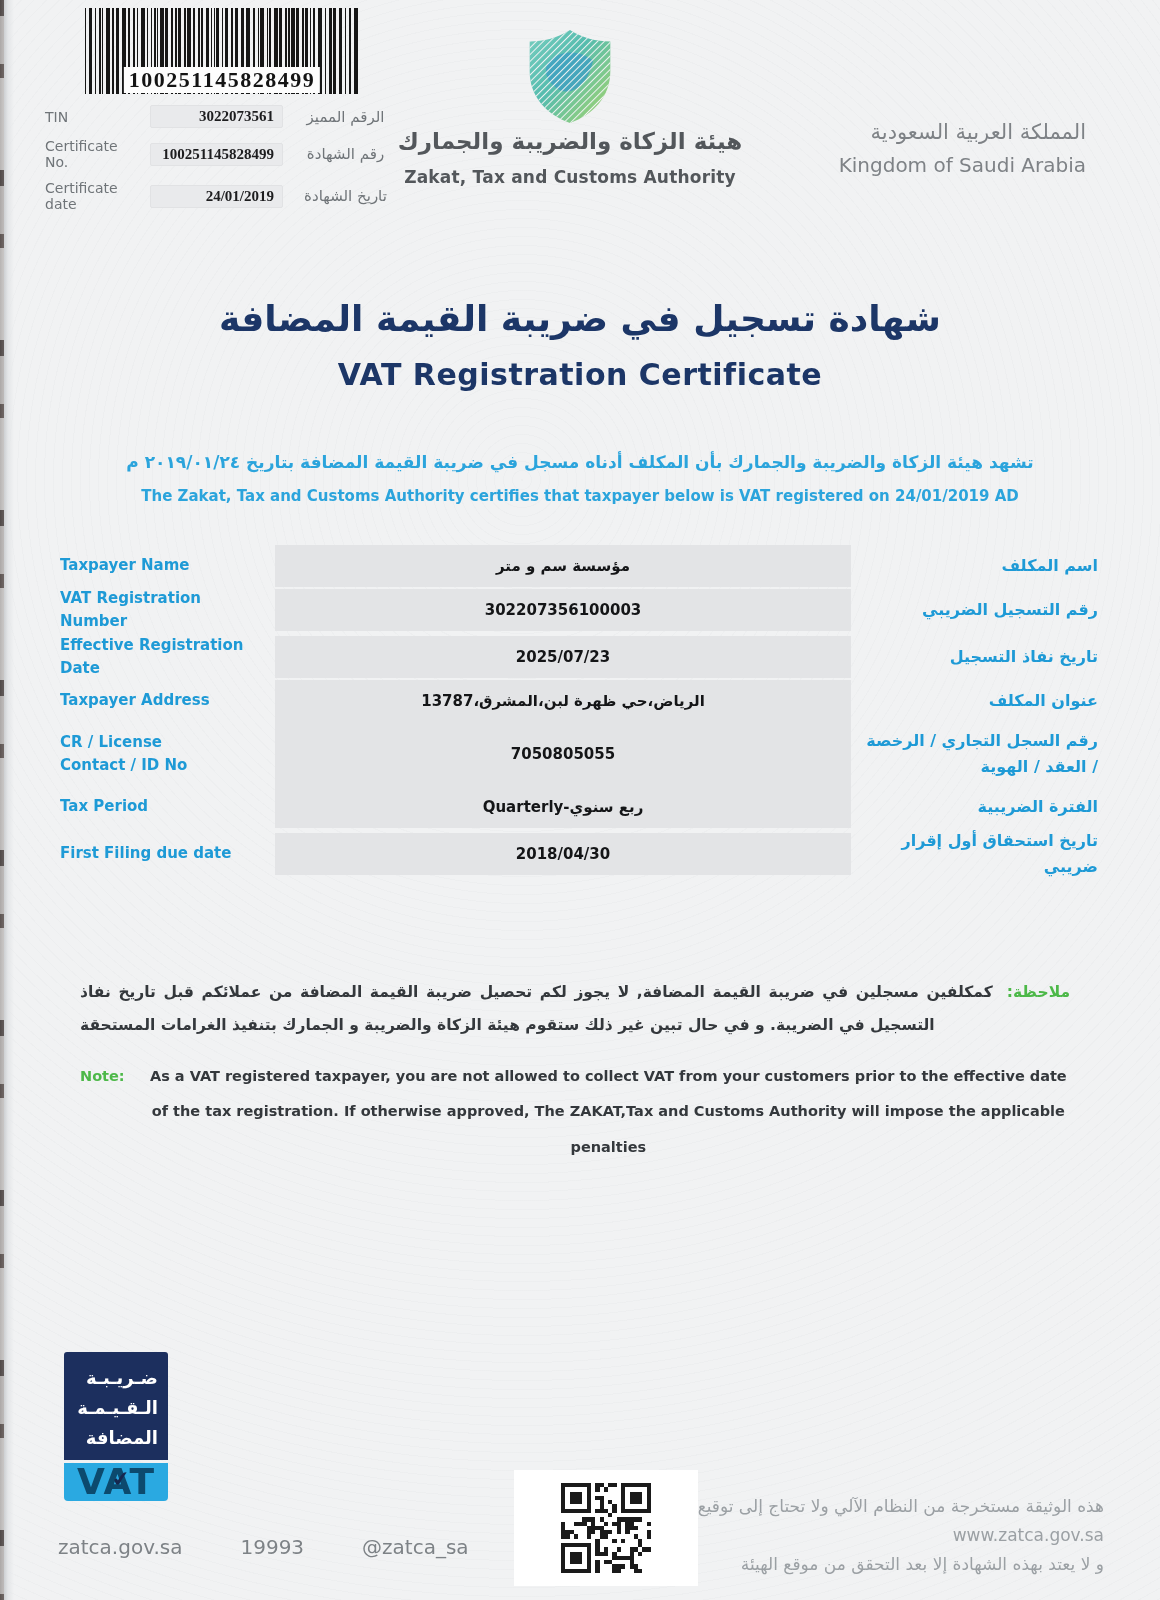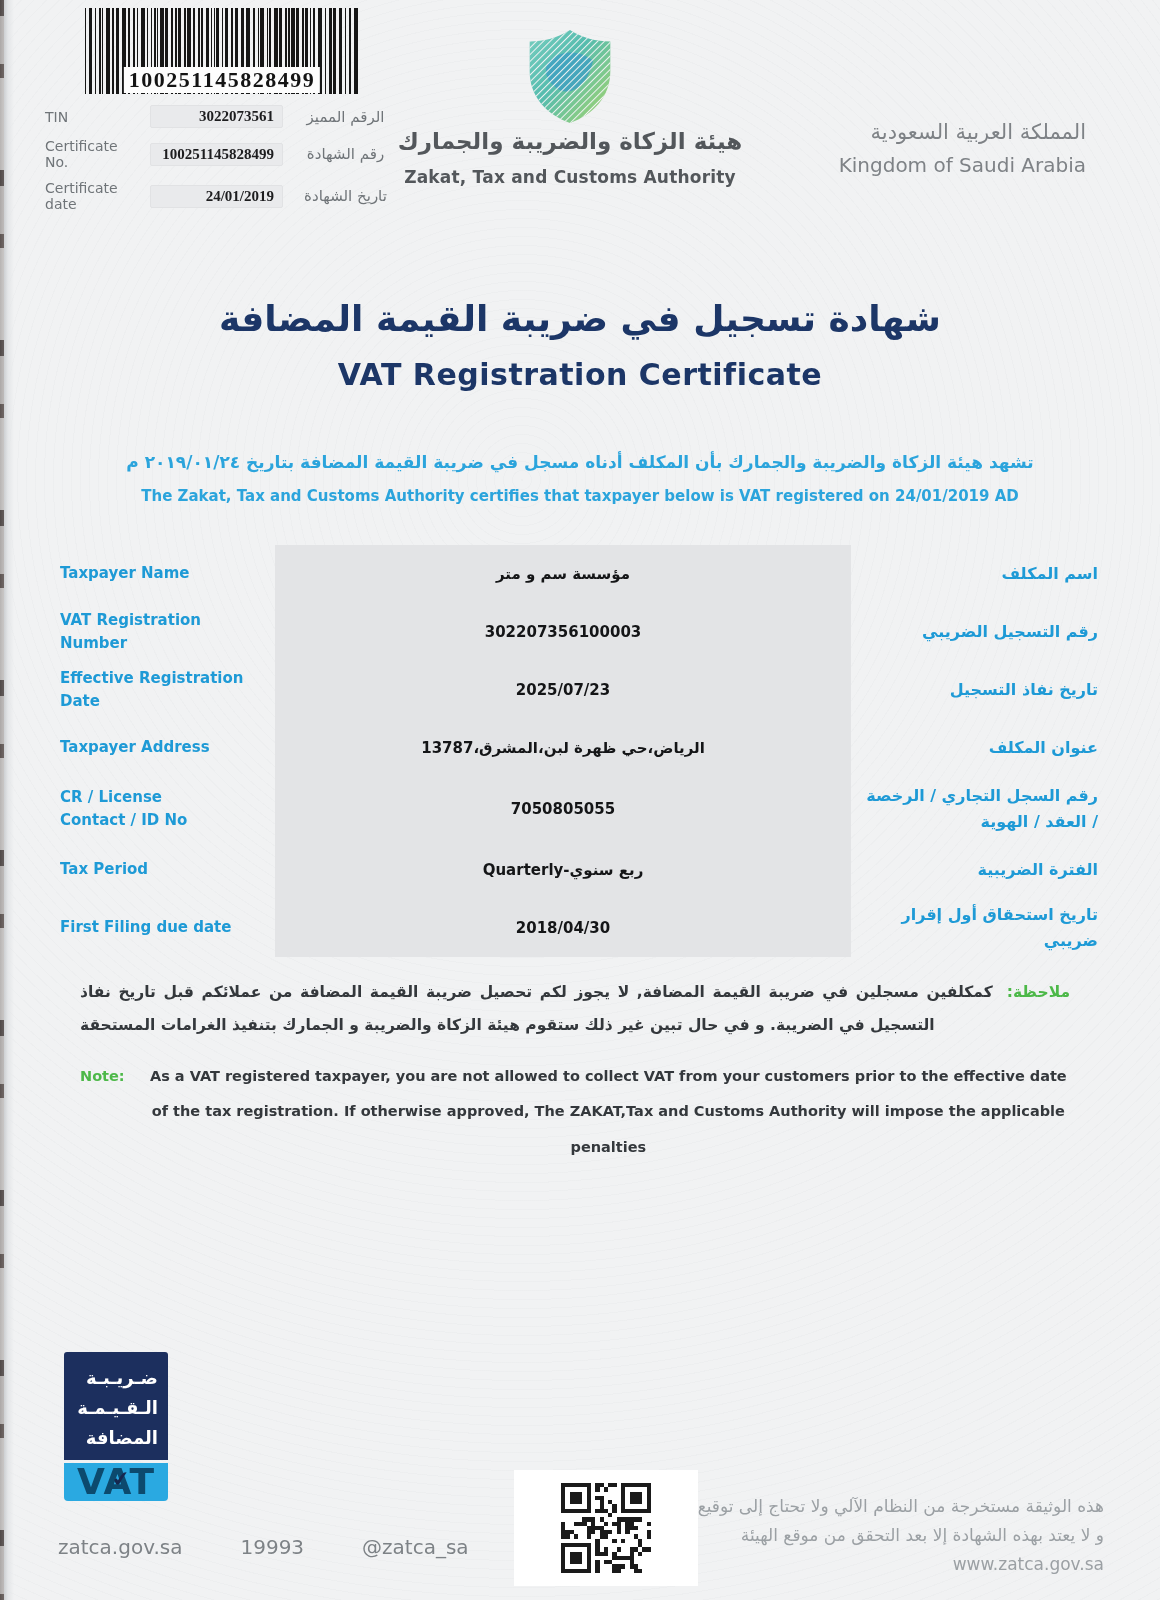--- a/index.html
+++ b/index.html
@@ -42,21 +42,21 @@
 
   .cert-block{position:absolute;top:452px;left:40px;right:40px;text-align:center;color:#2ba4dc;}
   .cert-ar{font-size:17px;font-weight:700;}
   .cert-en{font-size:15px;font-weight:700;margin-top:15px;}
 
   
   .fields{position:absolute;top:545px;left:60px;width:1038px;display:flex;flex-direction:column;}
   .field-row{display:grid;grid-template-columns:205px 576px 1fr;column-gap:10px;align-items:center;}
   .field-label-en{color:#1e9ad6;font-weight:700;font-size:15px;line-height:1.55;white-space:pre-line;}
   .field-value{background:#e3e4e6;min-height:42px;display:flex;align-items:center;justify-content:center;
-     font-weight:700;font-size:15px;color:#141517;text-align:center;padding:20px 10px;box-sizing:border-box;}
+     font-weight:700;font-size:15px;color:#141517;text-align:center;padding:4px 10px;box-sizing:border-box;}
   .field-row.tall .field-value{min-height:64px;}
   .field-label-ar{color:#1e9ad6;font-weight:700;font-size:16px;text-align:right;line-height:1.6;}
 
   
   .notes{position:absolute;top:976px;left:80px;right:90px;color:#34383c;}
   .note-ar{display:flex;gap:14px;font-size:15.5px;font-weight:700;line-height:2.15;}
   .note-ar .note-body{flex:1;text-align:justify;text-align-last:left;}
   .note-label{color:#4cb848;font-weight:800;white-space:nowrap;}
   .note-en{display:flex;gap:22px;margin-top:16px;font-size:14.5px;font-weight:700;line-height:2.45;}
   .note-en .note-label{font-size:14.5px;}
@@ -542,16 +542,16 @@
         <rect x="8" y="20" width="1" height="1" fill="#1a1a1a"></rect>
         <rect x="12" y="20" width="1" height="1" fill="#1a1a1a"></rect>
         <rect x="13" y="20" width="1" height="1" fill="#1a1a1a"></rect>
         <rect x="17" y="20" width="1" height="1" fill="#1a1a1a"></rect>
         <rect x="18" y="20" width="1" height="1" fill="#1a1a1a"></rect>
       </svg>
   </div>
 
   <div class="footer-right">
     <div dir="rtl">هذه الوثيقة مستخرجة من النظام الآلي ولا تحتاج إلى توقيع</div>
+    <div>www.zatca.gov.sa</div>
     <div dir="rtl">و لا يعتد بهذه الشهادة إلا بعد التحقق من موقع الهيئة</div>
-    <div>www.zatca.gov.sa</div>
   </div>
 </div>
 
 </body></html>

